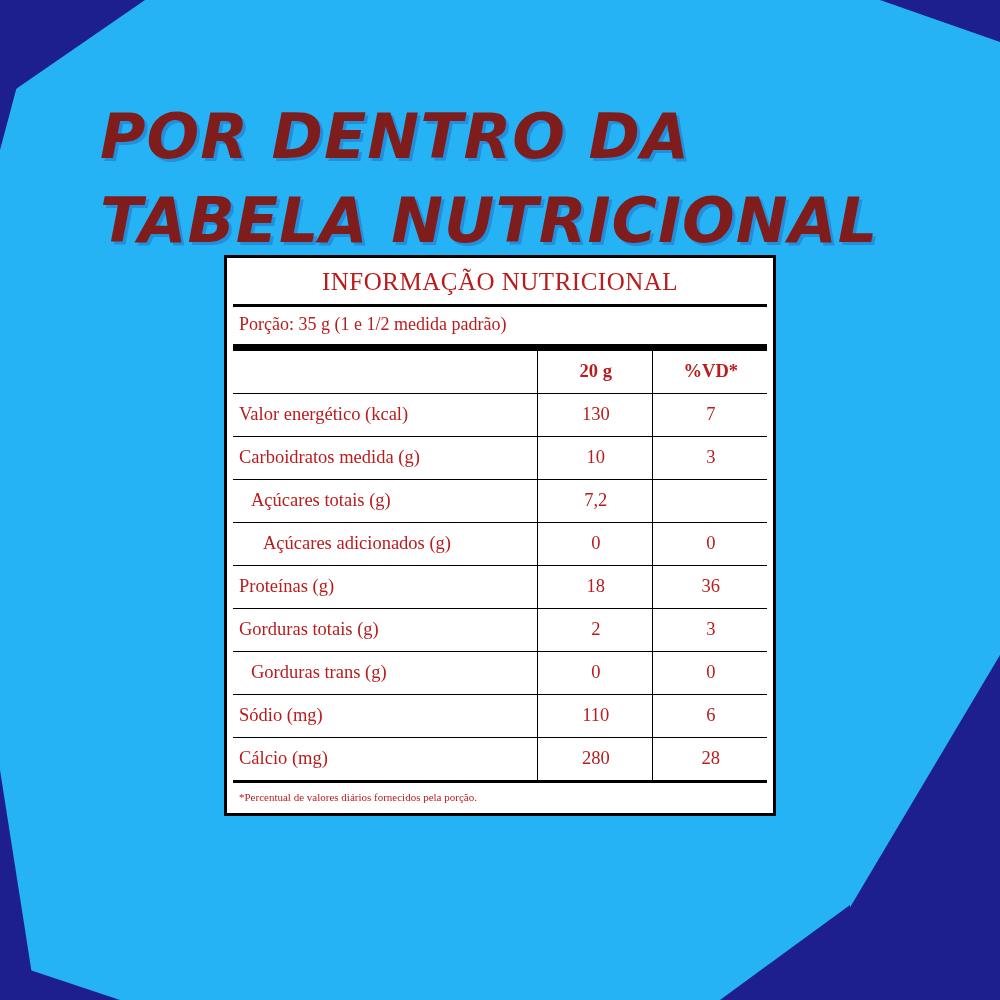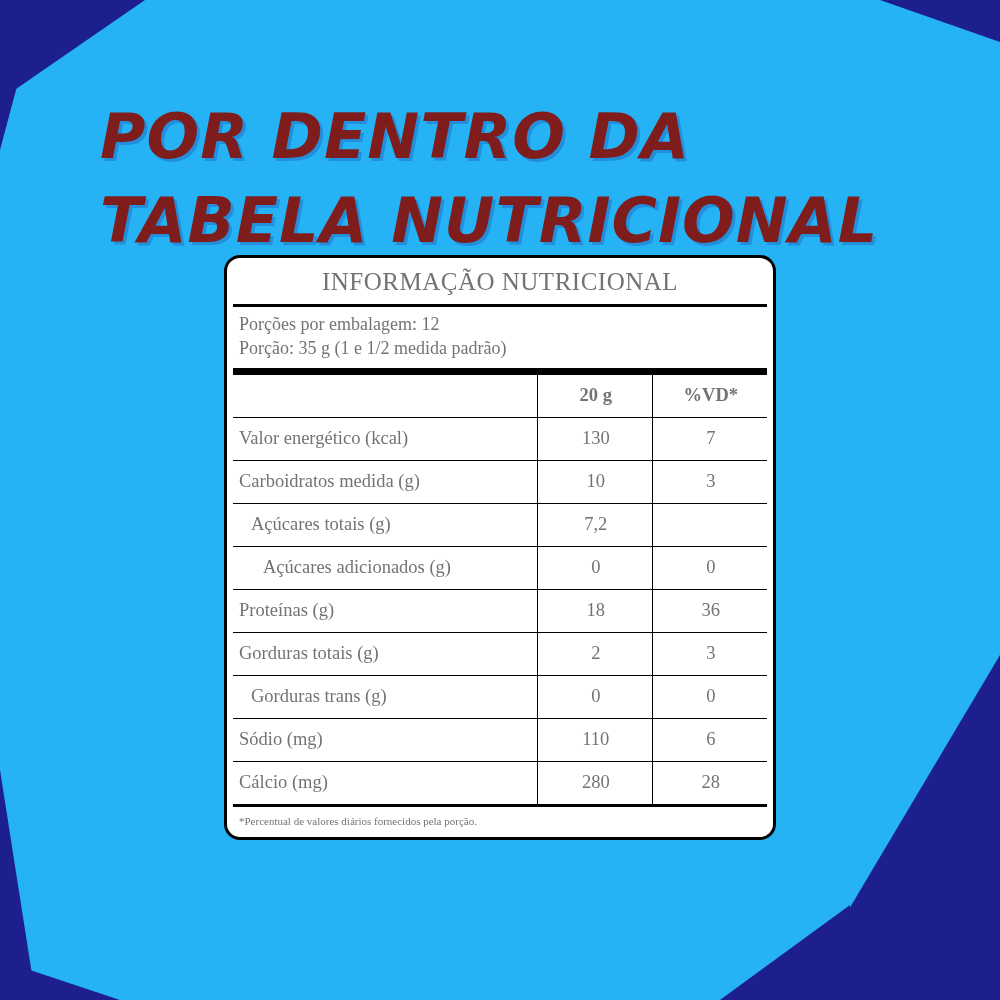--- a/index.html
+++ b/index.html
@@ -75,25 +75,25 @@
   .headline-line { display: block; white-space: nowrap; }
 
   
   .label-card {
     position: absolute;
     left: 224px;
     top: 255px;
     width: 552px;
     background: #ffffff;
     border: 3px solid #000000;
-    border-radius: 16px;
+    border-radius: 0;
     box-sizing: border-box;
     padding: 4px 6px 6px 6px;
     font-family: "Liberation Serif", serif;
-    color: #737373;
+    color: #b91c1c;
   }
   .label-title {
     text-align: center;
     font-size: 25px;
     letter-spacing: 0.5px;
     padding: 6px 0 8px 0;
     border-bottom: 3px solid #000;
   }
   .label-portions {
     font-size: 18px;
@@ -148,21 +148,20 @@
 <div class="headline">
   <span class="headline-line">POR DENTRO DA</span>
   <span class="headline-line">TABELA NUTRICIONAL</span>
 </div>
 
 <div class="label-card">
 
   <div class="label-title">INFORMAÇÃO NUTRICIONAL</div>
 
   <div class="label-portions">
-    <div>Porções por embalagem: 12</div>
     <div>Porção: 35 g (1 e 1/2 medida padrão)</div>
   </div>
 
   <table class="nutri">
     <tbody>
       <tr class="head">
         <td class="col-name"></td>
         <td class="col-amount">20 g</td>
         <td class="col-dv">%VD*</td>
       </tr>

